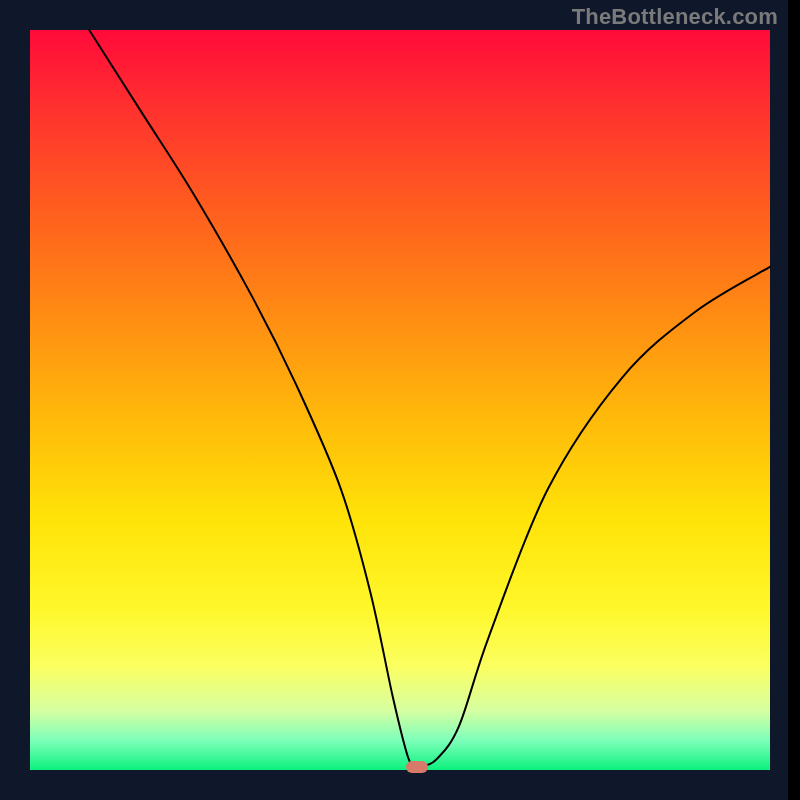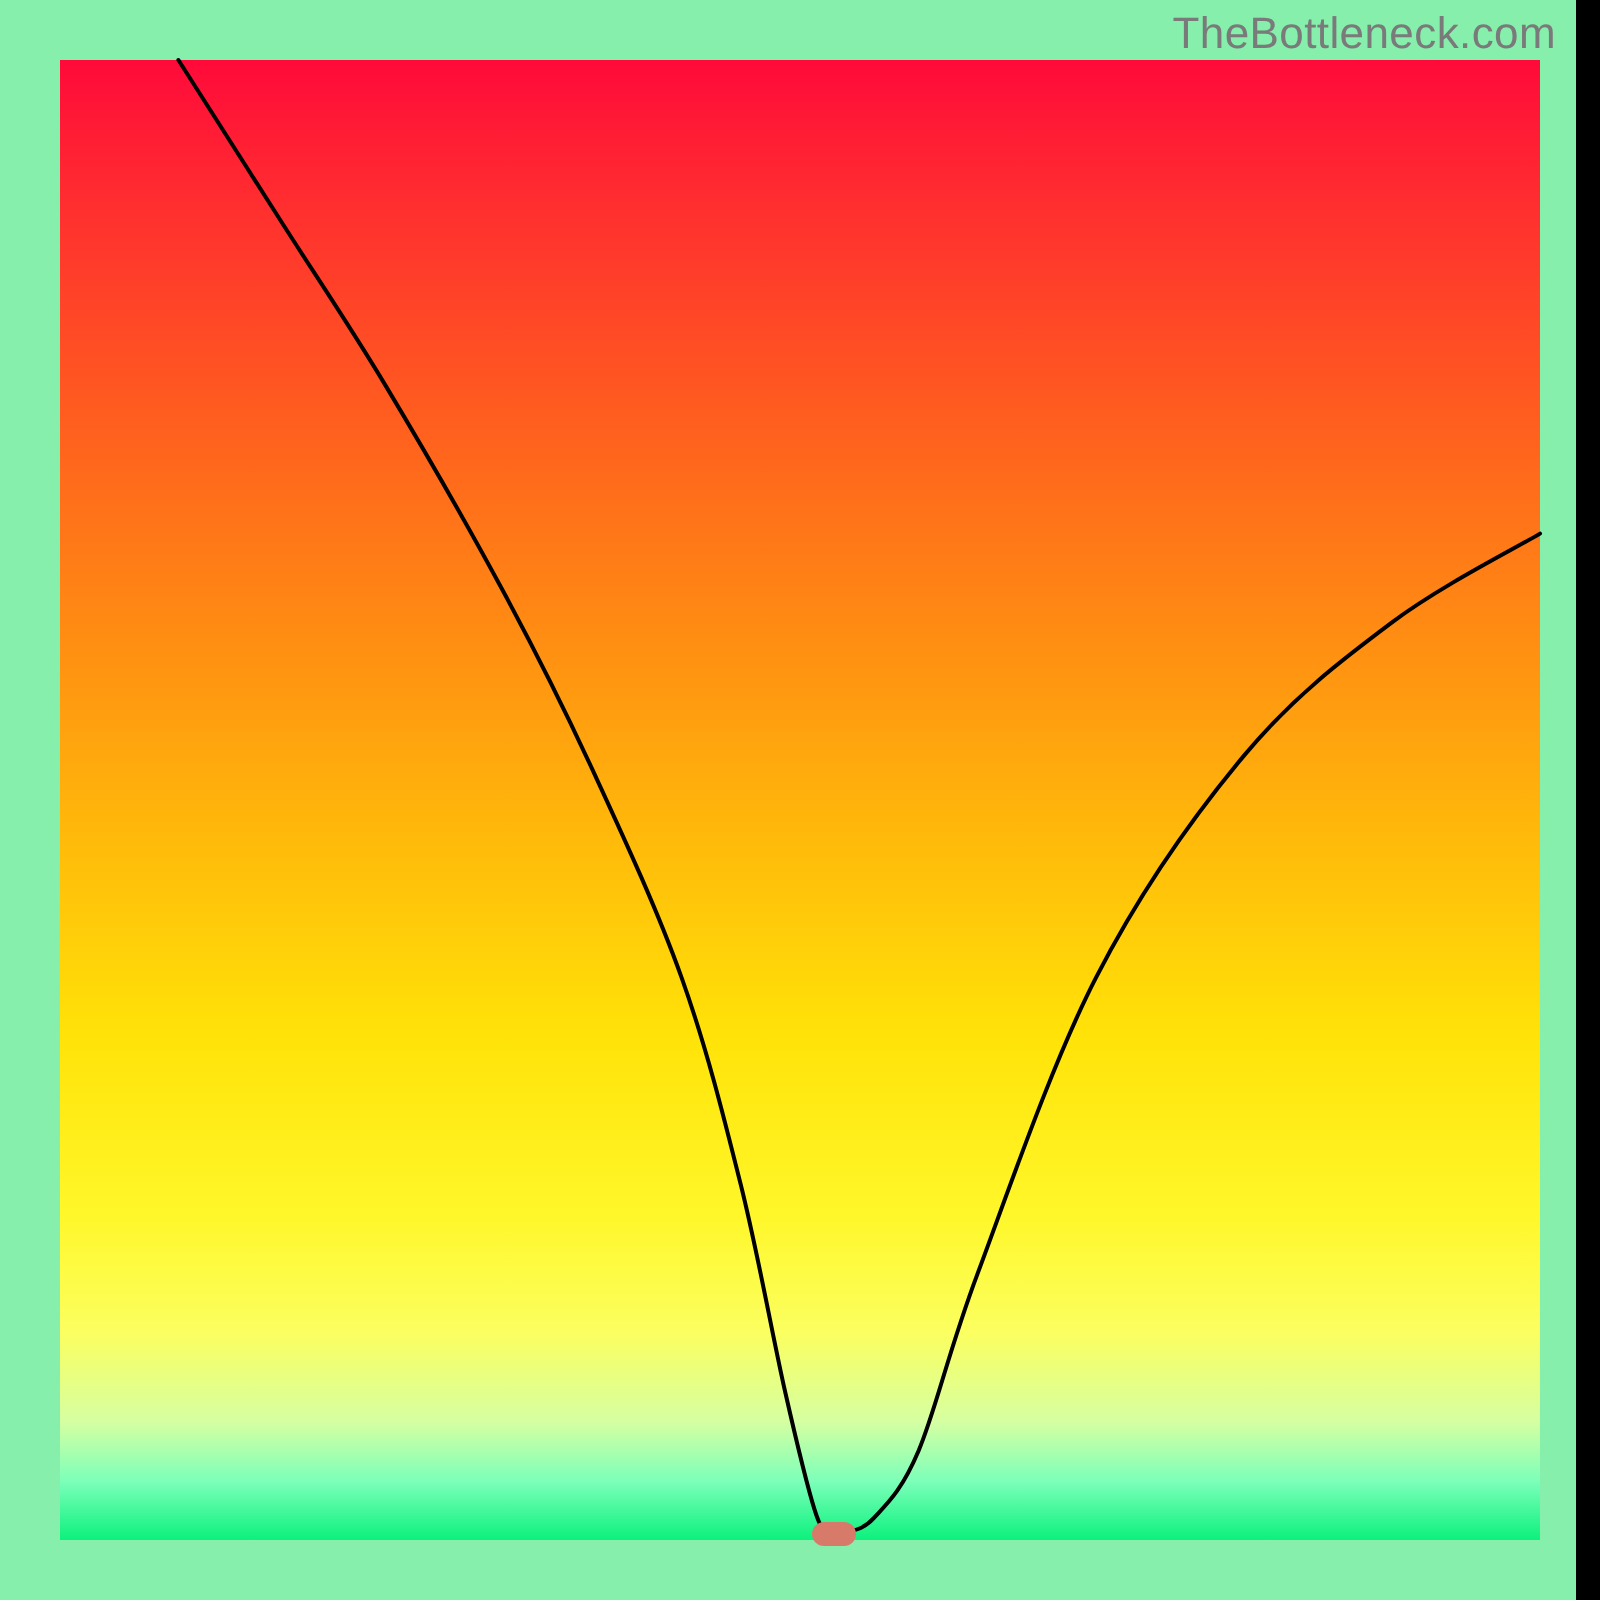--- a/index.html
+++ b/index.html
@@ -8,21 +8,22 @@
     width: 800px;
     height: 800px;
     overflow: hidden;
     background: #000;
     font-family: Arial, Helvetica, sans-serif;
   }
   .frame {
     position: relative;
     width: 788px;
     height: 800px;
-    background: #86efac;
+    background: #0f172a;
+    font-weight: bold;
   }
   .plot {
     position: absolute;
     left: 30px;
     top: 30px;
     width: 740px;
     height: 740px;
     background: linear-gradient(to bottom,
       #ff0a3a 0%,
       #ff2f2f 10%,

